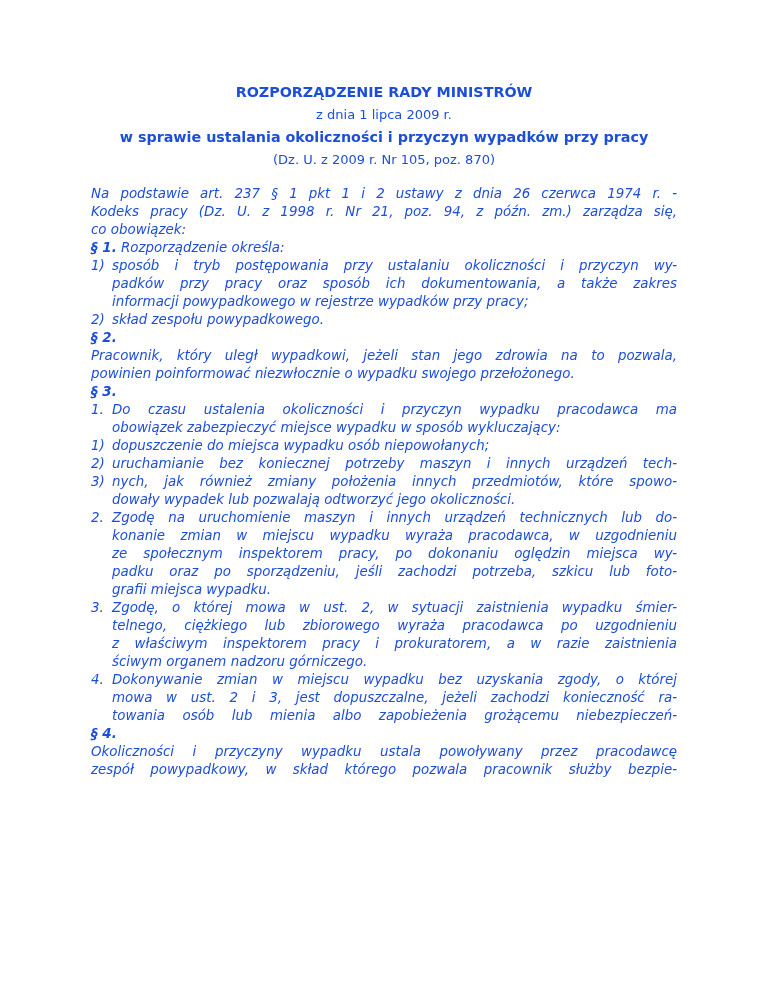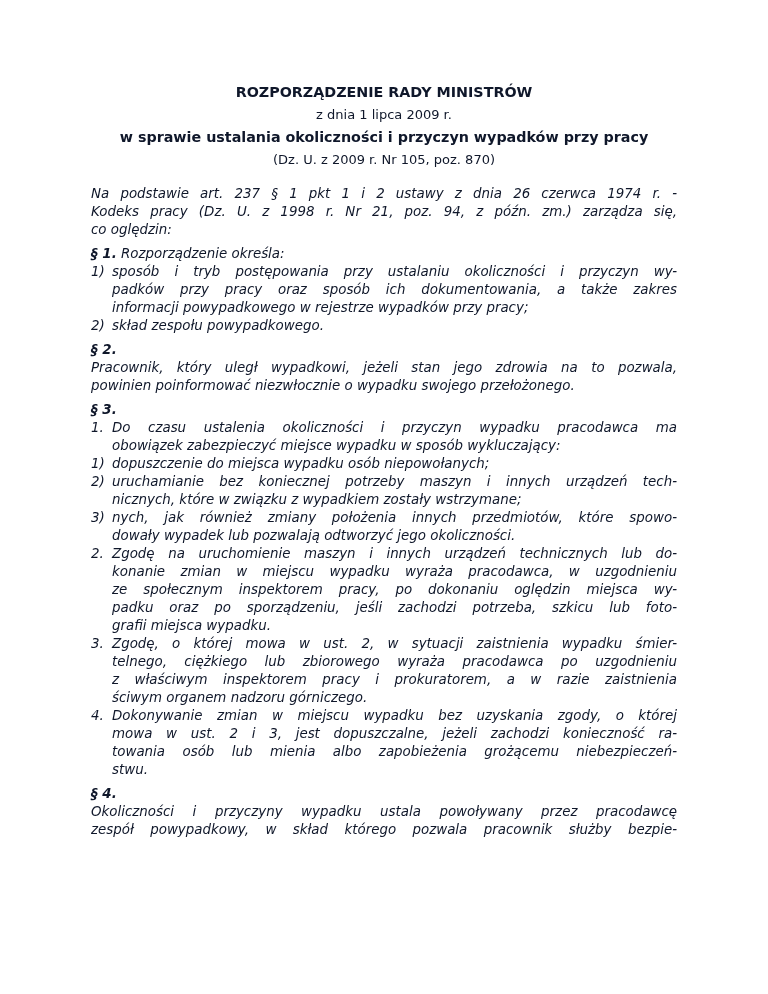--- a/index.html
+++ b/index.html
@@ -7,21 +7,21 @@
     padding: 0;
     background: #ffffff;
   }
   .page {
     position: relative;
     width: 768px;
     height: 994px;
     background: #ffffff;
     overflow: hidden;
     font-family: "DejaVu Sans", sans-serif;
-    color: #0f172a;
+    color: #1d4ed8;
   }
   .doc {
     position: absolute;
     left: 91px;
     top: 81px;
     width: 586px;
   }
   .doc-header { text-align: center; }
   .doc-header .h-line {
     line-height: 22.5px;
@@ -31,21 +31,21 @@
     font-weight: bold;
     font-size: 14.3px;
   }
   .doc-body {
     margin-top: 14px;
     font-size: 13.4px;
     line-height: 18px;
     font-style: italic;
   }
   .block { position: relative; }
-  .block.gap { margin-top: 6px; }
+  .block.gap { }
   .block.list { padding-left: 21px; }
   .marker {
     position: absolute;
     left: 0;
     top: 0;
   }
   .line {
     text-align: justify;
     text-align-last: justify;
   }
@@ -64,21 +64,21 @@
     <div class="doc-header">
       <div class="h-line h-bold">ROZPORZĄDZENIE RADY MINISTRÓW</div>
       <div class="h-line">z dnia 1 lipca 2009 r.</div>
       <div class="h-line h-bold">w sprawie ustalania okoliczności i przyczyn wypadków przy pracy</div>
       <div class="h-line">(Dz. U. z 2009 r. Nr 105, poz. 870)</div>
     </div>
     <div class="doc-body" id="doc-body">
         <div class="block">
           <div class="line">Na podstawie art. 237 § 1 pkt 1 i 2 ustawy z dnia 26 czerwca 1974 r. -</div>
           <div class="line">Kodeks pracy (Dz. U. z 1998 r. Nr 21, poz. 94, z późn. zm.) zarządza się,</div>
-          <div class="line last">co oględzin:</div>
+          <div class="line last">co obowiązek:</div>
         </div>
         <div class="block gap"><span class="inline-h">§ 1.</span><span> Rozporządzenie określa:</span></div>
         <div class="block list">
           <span class="marker">1)</span>
           <div class="line">sposób i tryb postępowania przy ustalaniu okoliczności i przyczyn wy-</div>
           <div class="line">padków przy pracy oraz sposób ich dokumentowania, a także zakres</div>
           <div class="line last">informacji powypadkowego w rejestrze wypadków przy pracy;</div>
         </div>
         <div class="block list">
           <span class="marker">2)</span>
@@ -95,21 +95,20 @@
           <div class="line">Do czasu ustalenia okoliczności i przyczyn wypadku pracodawca ma</div>
           <div class="line last">obowiązek zabezpieczyć miejsce wypadku w sposób wykluczający:</div>
         </div>
         <div class="block list">
           <span class="marker">1)</span>
           <div class="line last">dopuszczenie do miejsca wypadku osób niepowołanych;</div>
         </div>
         <div class="block list">
           <span class="marker">2)</span>
           <div class="line">uruchamianie bez koniecznej potrzeby maszyn i innych urządzeń tech-</div>
-          <div class="line last">nicznych, które w związku z wypadkiem zostały wstrzymane;</div>
         </div>
         <div class="block list">
           <span class="marker">3)</span>
           <div class="line">nych, jak również zmiany położenia innych przedmiotów, które spowo-</div>
           <div class="line last">dowały wypadek lub pozwalają odtworzyć jego okoliczności.</div>
         </div>
         <div class="block list">
           <span class="marker">2.</span>
           <div class="line">Zgodę na uruchomienie maszyn i innych urządzeń technicznych lub do-</div>
           <div class="line">konanie zmian w miejscu wypadku wyraża pracodawca, w uzgodnieniu</div>
@@ -122,21 +121,20 @@
           <div class="line">Zgodę, o której mowa w ust. 2, w sytuacji zaistnienia wypadku śmier-</div>
           <div class="line">telnego, ciężkiego lub zbiorowego wyraża pracodawca po uzgodnieniu</div>
           <div class="line">z właściwym inspektorem pracy i prokuratorem, a w razie zaistnienia</div>
           <div class="line last">ściwym organem nadzoru górniczego.</div>
         </div>
         <div class="block list">
           <span class="marker">4.</span>
           <div class="line">Dokonywanie zmian w miejscu wypadku bez uzyskania zgody, o której</div>
           <div class="line">mowa w ust. 2 i 3, jest dopuszczalne, jeżeli zachodzi konieczność ra-</div>
           <div class="line">towania osób lub mienia albo zapobieżenia grożącemu niebezpieczeń-</div>
-          <div class="line last">stwu.</div>
         </div>
         <div class="block gap sec-heading">§ 4.</div>
         <div class="block">
           <div class="line">Okoliczności i przyczyny wypadku ustala powoływany przez pracodawcę</div>
           <div class="line">zespół powypadkowy, w skład którego pozwala pracownik służby bezpie-</div>
         </div>
       </div>
   </div>
 </div>
 

